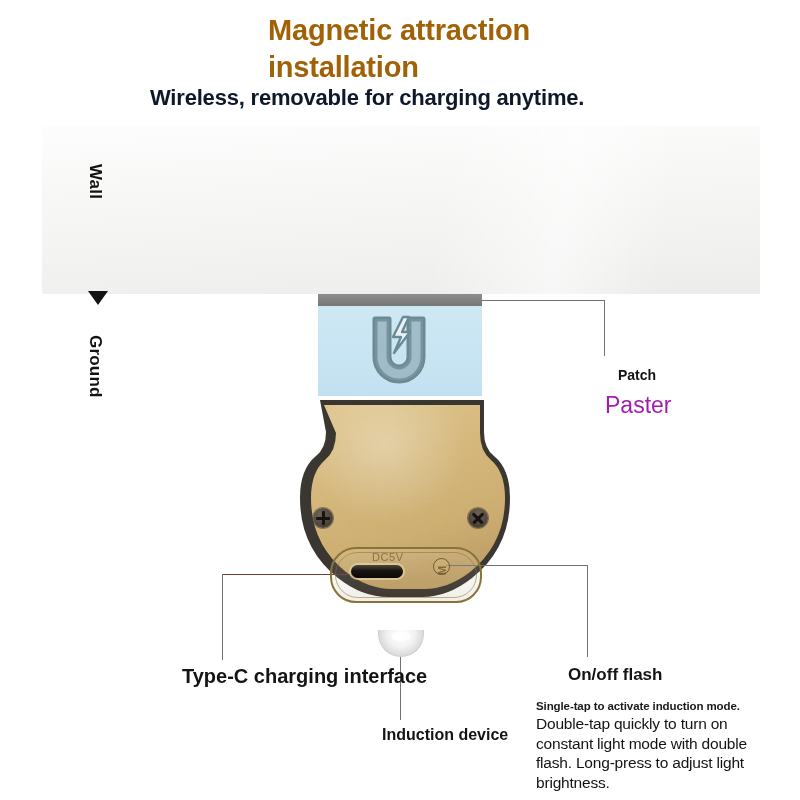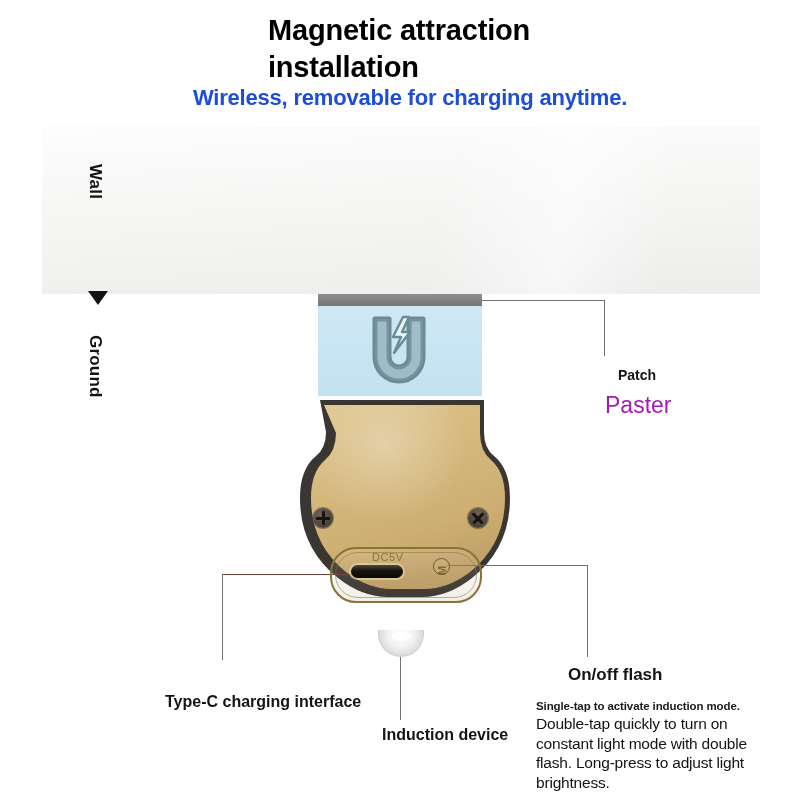--- a/index.html
+++ b/index.html
@@ -13,29 +13,28 @@
     position:relative;
   }
   #stage{position:relative;width:800px;height:800px;}
 
   
   .title{
     position:absolute;
     left:268px; top:12px; width:420px;
     font-size:29px; font-weight:bold; line-height:1.28;
     letter-spacing:-0.2px;
-    color:#000000;
+    color:#a16207;
   }
   .subtitle{
     position:absolute;
     left:150px; top:85px; width:520px;
-    text-align:center;
     font-size:22px; font-weight:bold;
     letter-spacing:-0.2px;
-    color:#1d4ed8;
+    color:#0f172a;
   }
 
   
   .wall{
     position:absolute;
     left:42px; top:126px; width:718px; height:168px;
     background:linear-gradient(177deg,#fdfdfd 0%,#f7f7f6 38%,#f1f1f0 76%,#ececeb 100%);
   }
   .wall-sheen{
     position:absolute;
@@ -161,21 +160,21 @@
   
   .lead{ position:absolute; background:#6f7276; }
   .lead.h{ height:1.4px; }
   .lead.v{ width:1.4px; }
   .lead-dark{ background:#6b3f3a; }
 
   
   .cap{ position:absolute; font-weight:bold; color:#141414; white-space:nowrap;padding-left:32px; }
   .cap-patch{ left:586px; top:367px; font-size:14px; }
   .cap-paster{ left:573px; top:392px; font-size:23px; font-weight:normal; color:#a21caf; }
-  .cap-typec{ left:133px; top:665px; font-size:16px;margin-top:28px; }
+  .cap-typec{ left:150px; top:665px; font-size:20px; }
   .cap-induction{ left:350px; top:726px; font-size:16px; }
   .cap-onoff{ left:536px; top:665px; font-size:17px; }
 
   .desc{ position:absolute; left:536px; top:700px; width:246px; }
   .desc .small{ font-size:11.5px; font-weight:bold; color:#1a1a1a; letter-spacing:-.1px; }
   .desc .big{ font-size:15.5px; font-weight:normal; color:#131313; line-height:1.27; letter-spacing:-.2px; margin-top:2px; }
 </style>
 </head>
 <body>
 

